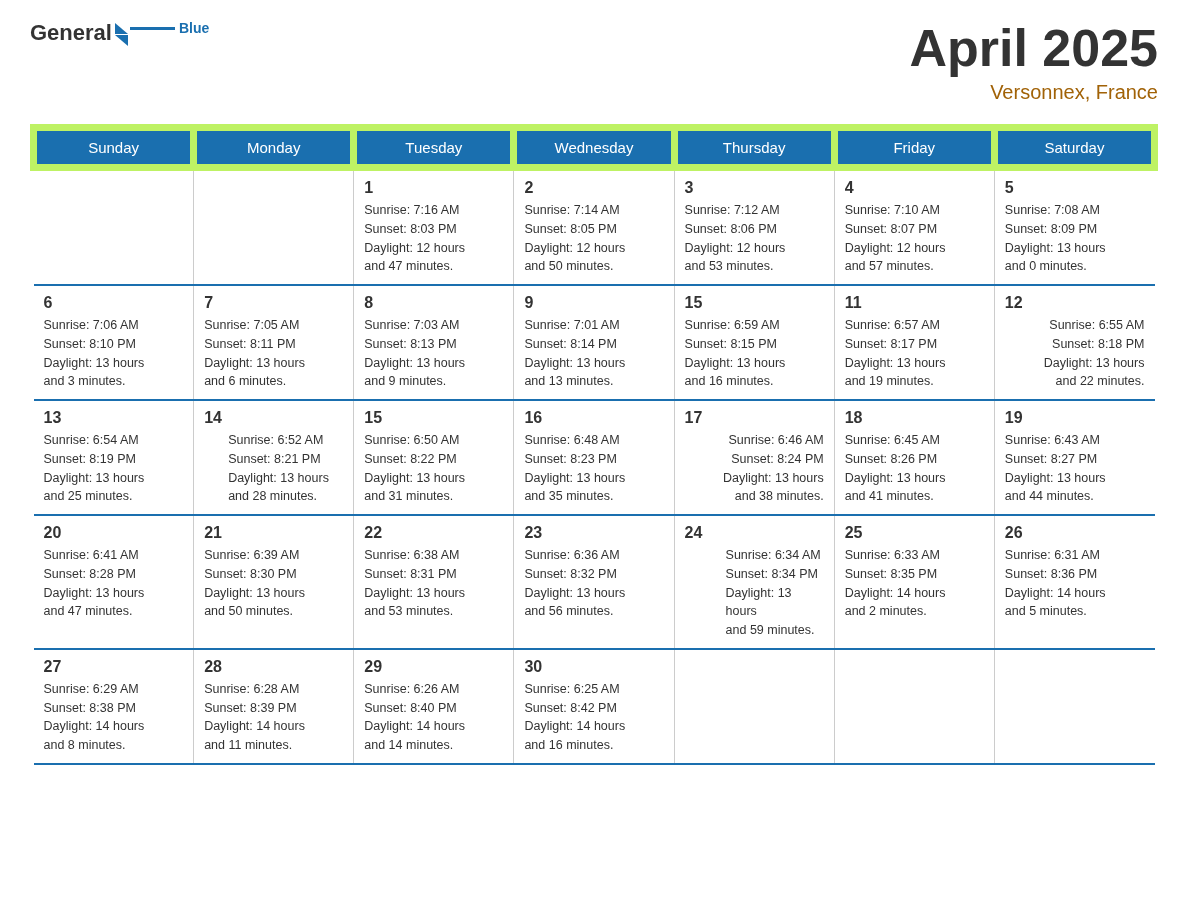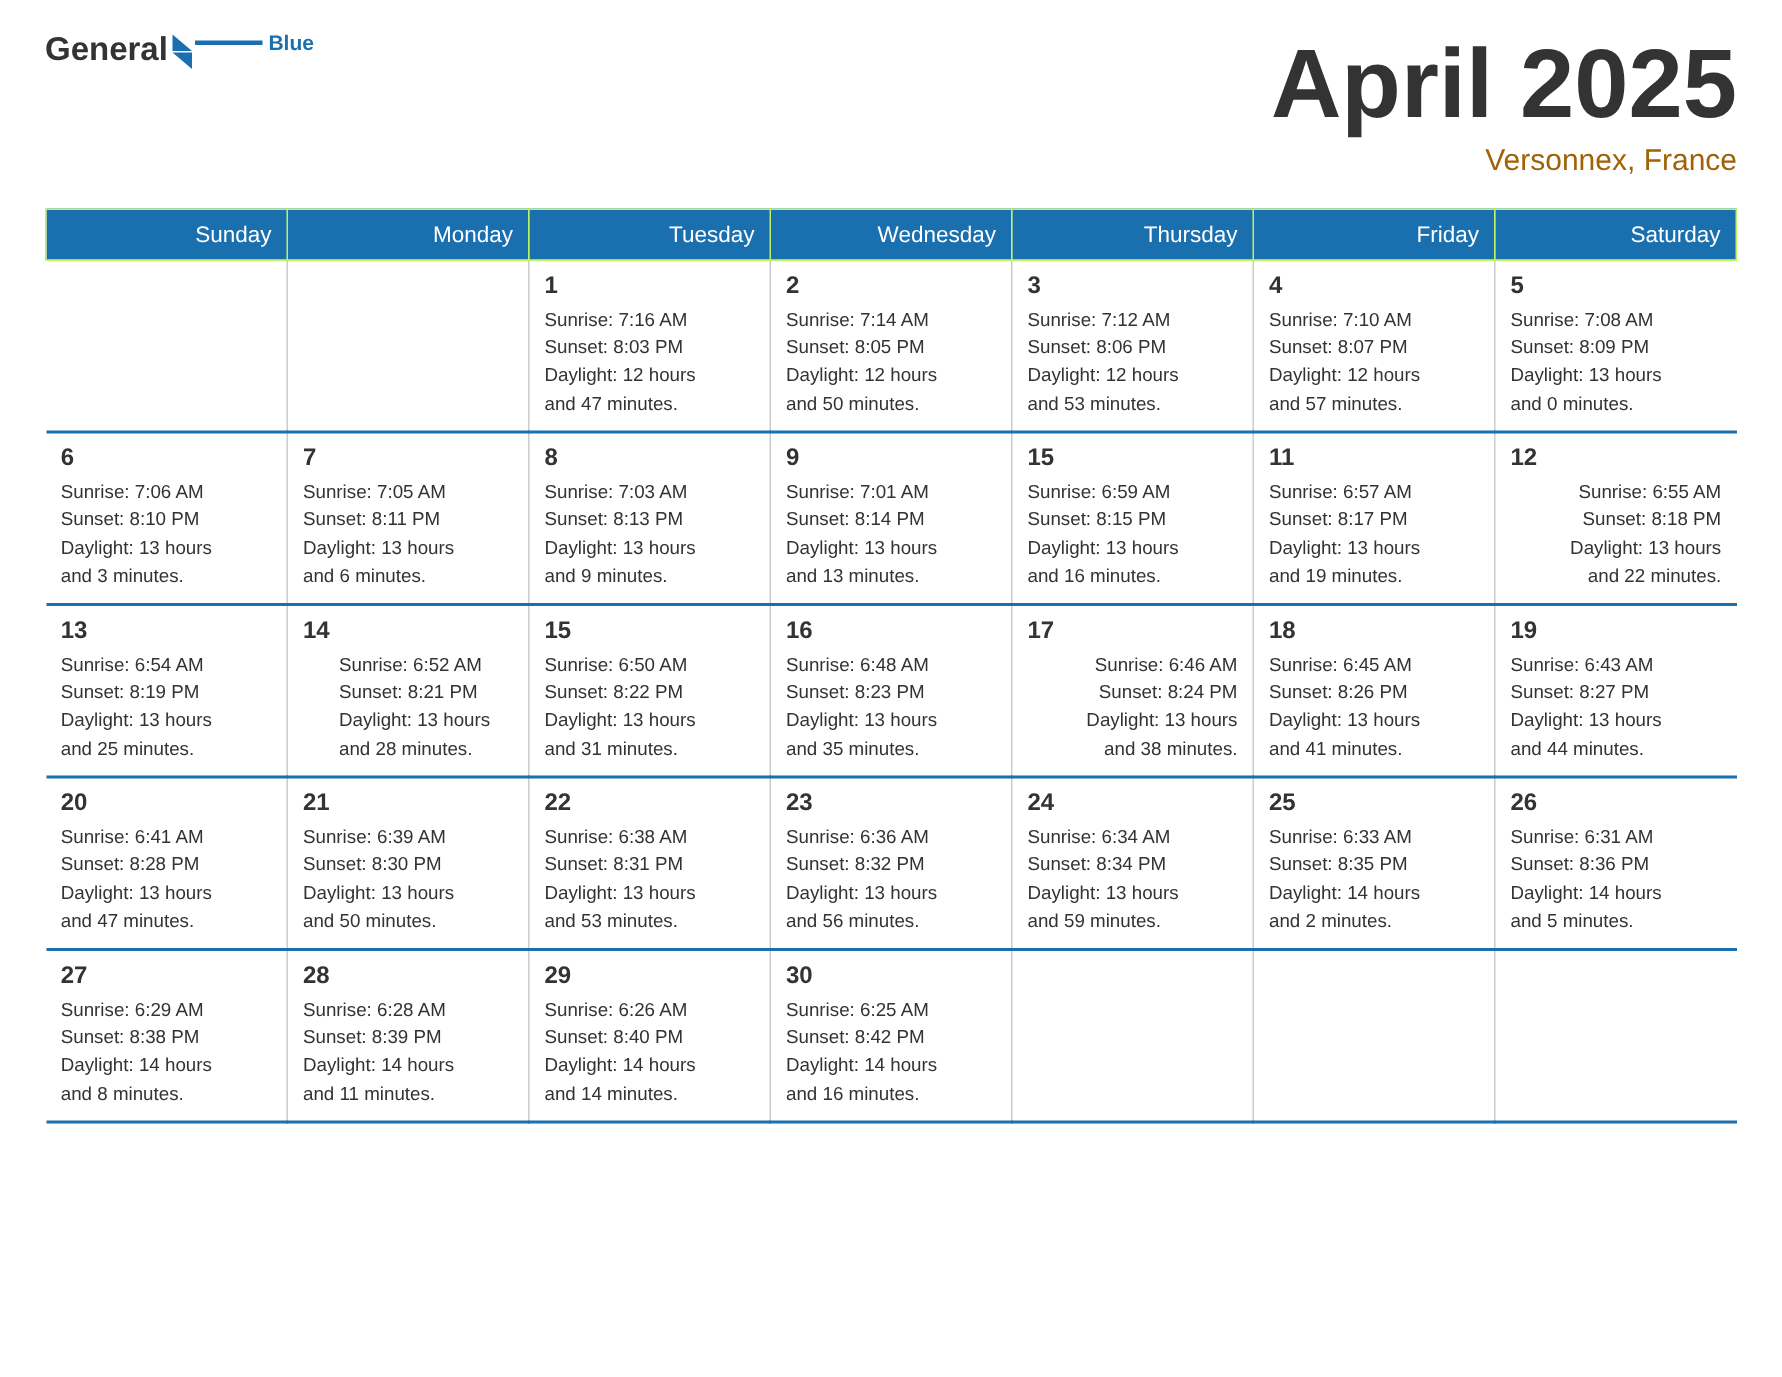--- a/index.html
+++ b/index.html
@@ -42,21 +42,21 @@
     }
     .logo-row2 {
       display: flex;
       align-items: center;
       margin-left: 2px;
     }
     .title-area {
       text-align: right;
     }
     .month-title {
-      font-size: 65px;
+      font-size: 52px;
       font-weight: bold;
       color: #333;
       line-height: 1.1;
     }
     .location {
       font-size: 20px;
       color: #a16207;
       margin-top: 4px;
     }
     table {
@@ -65,22 +65,22 @@
       table-layout: fixed;
     }
     thead tr {
       background-color: #1a6faf;
       color: #fff;
     }
     thead th {
       padding: 8px 10px;
       font-size: 15px;
       font-weight: normal;
-      text-align: right;
-      border: 1px solid #bef264;
+      text-align: center;
+      border: 7px solid #bef264;
     }
     tbody tr {
       border-bottom: 2px solid #1a6faf;
     }
     tbody td {
       vertical-align: top;
       padding: 8px 10px;
       font-size: 13px;
       border-right: 1px solid #ccc;
       height: 110px;
@@ -304,21 +304,21 @@
         </td>
         <td>
           <span class="day-number">23</span>
           <div class="day-info" style="white-space: pre-line;">Sunrise: 6:36 AM
 Sunset: 8:32 PM
 Daylight: 13 hours
 and 56 minutes.</div>
         </td>
         <td>
           <span class="day-number">24</span>
-          <div class="day-info" style="white-space: pre-line;">Sunrise: 6:34 AM
+          <div class="day-info" style="white-space: pre-line; margin-left: 41px;">Sunrise: 6:34 AM
 Sunset: 8:34 PM
 Daylight: 13 hours
 and 59 minutes.</div>
         </td>
         <td>
           <span class="day-number">25</span>
           <div class="day-info" style="white-space: pre-line;">Sunrise: 6:33 AM
 Sunset: 8:35 PM
 Daylight: 14 hours
 and 2 minutes.</div>

